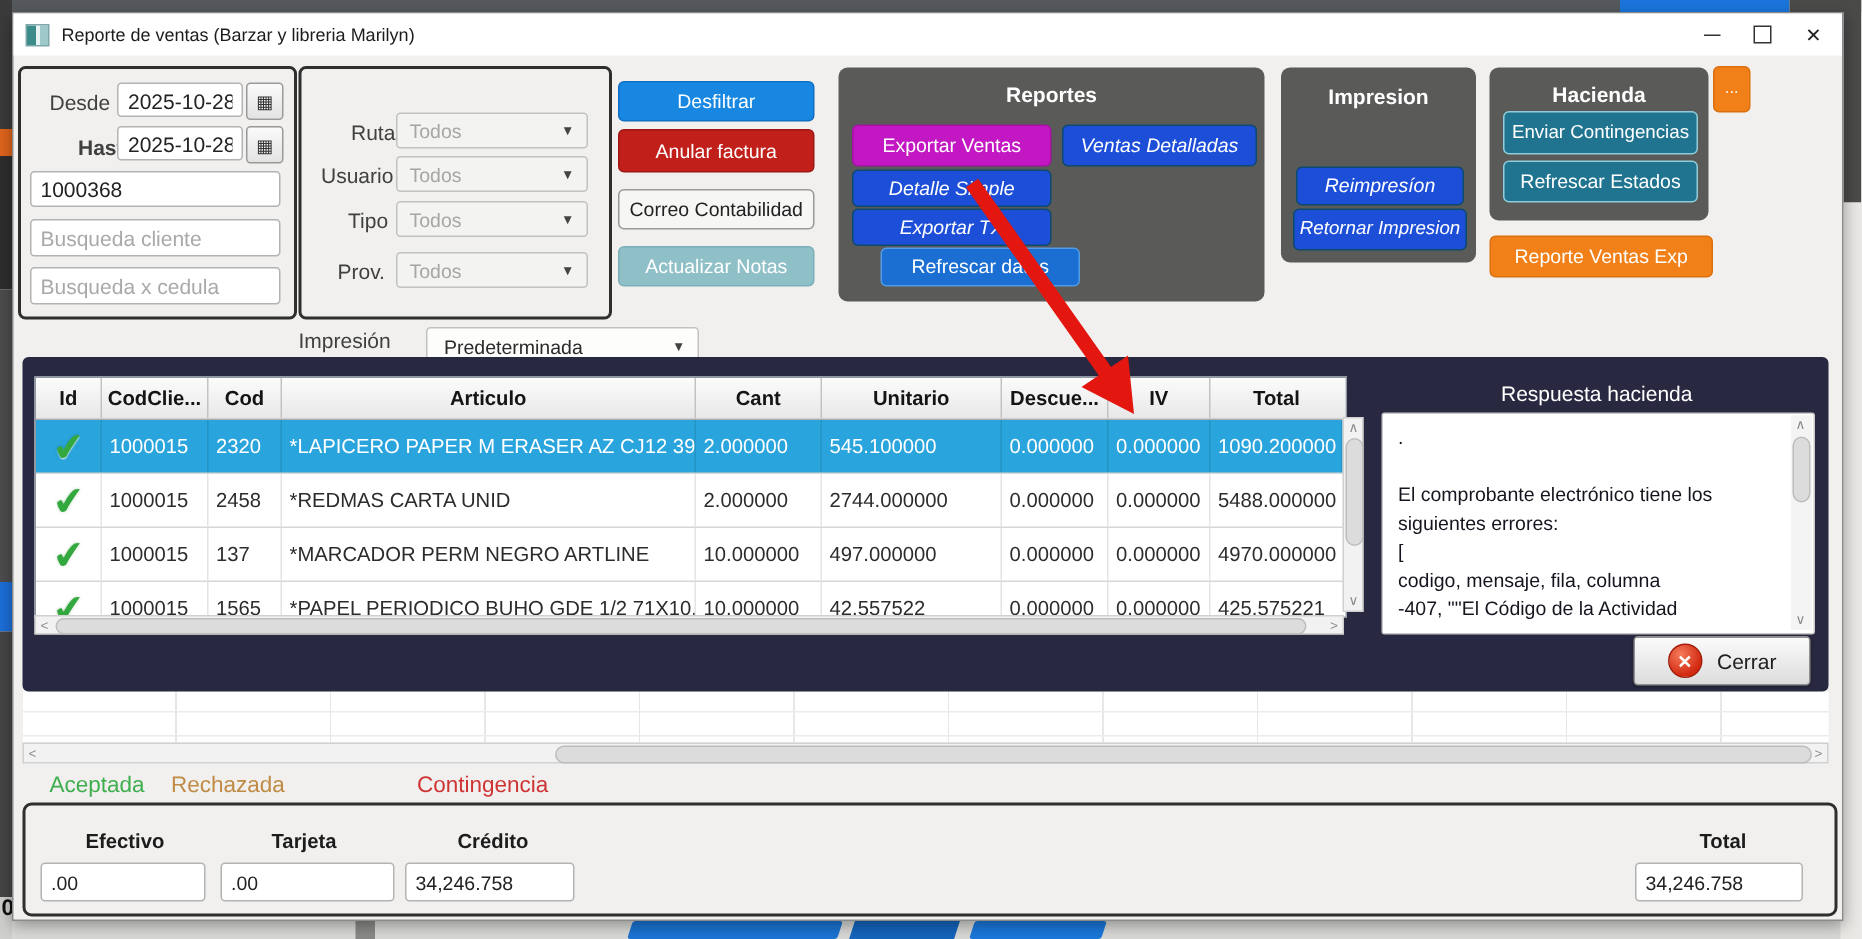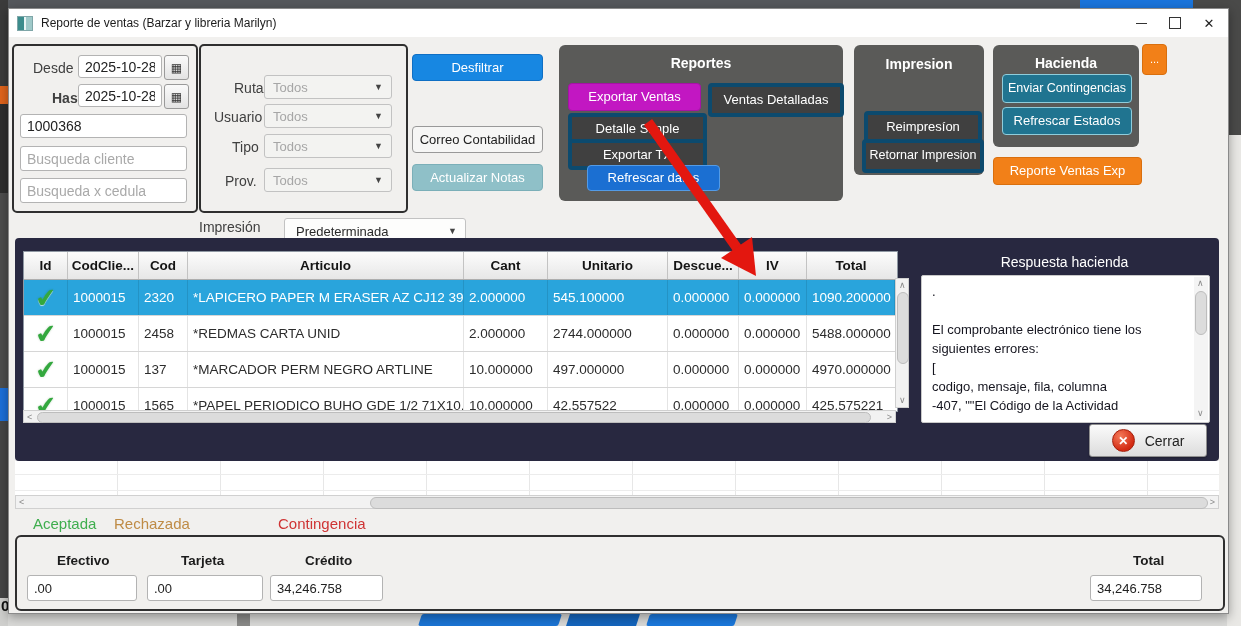--- a/index.html
+++ b/index.html
@@ -14,21 +14,21 @@
   .winbtn{width:34px;height:22px;display:flex;align-items:center;justify-content:center;color:#222;}
   
   .panel{position:absolute;border:2px solid #2f2f2f;border-radius:5px;background:#f1f0ee;}
   .darkpanel{position:absolute;background:#5a5a58;border-radius:6px;}
   .dtitle{position:absolute;width:100%;text-align:center;color:#fff;font-weight:bold;font-size:14px;}
   .btn{position:absolute;display:flex;align-items:center;justify-content:center;border-radius:4px;font-size:13px;color:#fff;text-align:center;line-height:1.05;}
   .btn-blue{background:#1787e2;border:1px solid #0f6fc4;}
   .btn-red{background:#c1201a;border:1px solid #9d1713;}
   .btn-white{background:#f6f6f5;border:1px solid #999;color:#222;}
   .btn-softteal{background:#8fc0c8;border:1px solid #7bafb8;}
-  .btn-teal{background:#404040;border:4px solid #0c4a6e;}
+  .btn-teal{background:#1d4ed8;border:1px solid #0c4a6e;font-style:italic;}
   .btn-teal2{background:#207490;border:1px solid #8fcddb;}
   .btn-magenta{background:#c217c2;border:1px solid #a512a5;}
   .btn-blue2{background:#1b6fd2;border:1px solid #539be6;margin-left:19px;}
   .btn-orange{background:#f28018;border:1px solid #d96f0e;}
   .lbl{position:absolute;font-size:14px;color:#404040;}
   input.fld{position:absolute;background:#fff;border:1px solid #b3b3b3;border-radius:3px;font-size:14px;color:#222;padding:0 6px;font-family:"Liberation Sans",sans-serif;box-sizing:border-box;}
   input.fld::placeholder{color:#a9a9a9;}
   .combo{position:absolute;background:#f3f3f1;border:1px solid #c2c2c2;border-radius:3px;color:#a6a6a6;font-size:13px;display:flex;align-items:center;justify-content:space-between;padding:0 8px;box-sizing:border-box;}
   .combo.enabled{background:#fdfdfc;color:#2a2a2a;padding-left:11px;}
   .combo .arr{color:#444;font-size:9px;}
@@ -149,20 +149,21 @@
       </div>
     </div>
 
     <span class="lbl z1" style="left:190px;top:210px;font-size:14px;">Impresión</span>
     <div class="combo enabled z1" style="left:275px;top:209px;width:182px;height:26px;">
       <span>Predeterminada</span>
         <span class="arr">▼</span>
     </div>
 
     <div class="btn btn-blue" style="left:403px;top:45px;width:129px;height:25px;">Desfiltrar</div>
+    <div class="btn btn-red" style="left:403px;top:77px;width:129px;height:27px;">Anular factura</div>
     <div class="btn btn-white" style="left:403px;top:117px;width:129px;height:25px;">Correo Contabilidad</div>
     <div class="btn btn-softteal" style="left:403px;top:155px;width:129px;height:25px;">Actualizar Notas</div>
 
     <div class="darkpanel" style="left:550px;top:36px;width:284px;height:156px;">
       <div class="dtitle" style="top:10px;">Reportes</div>
     </div>
     <div class="btn btn-magenta" style="left:559px;top:74px;width:131px;height:26px;">Exportar Ventas</div>
     <div class="btn btn-teal" style="left:699px;top:74px;width:128px;height:26px;">Ventas Detalladas</div>
     <div class="btn btn-teal" style="left:559px;top:104px;width:131px;height:23px;">Detalle Simple</div>
     <div class="btn btn-teal" style="left:559px;top:130px;width:131px;height:23px;">Exportar TX</div>

